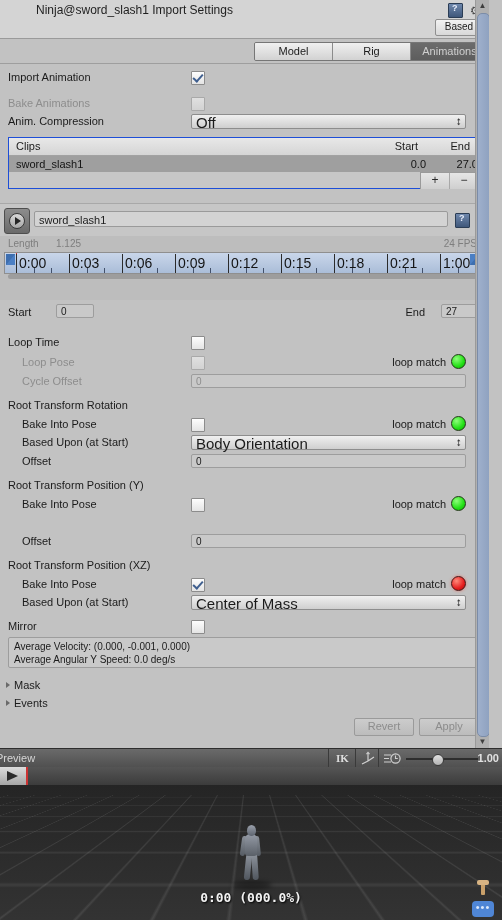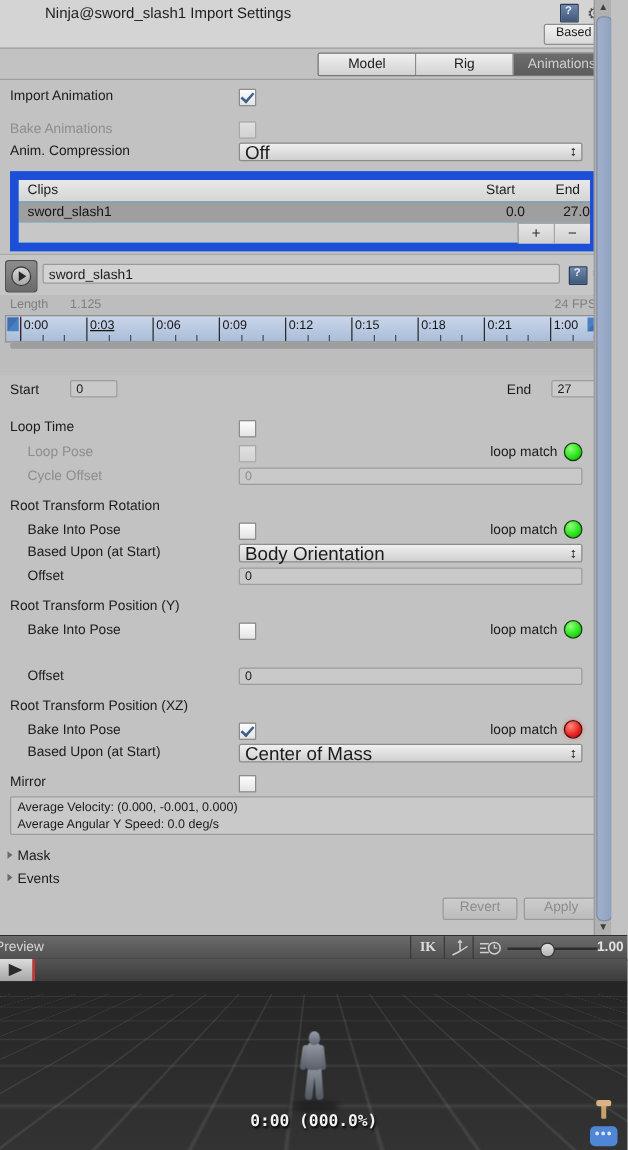--- a/index.html
+++ b/index.html
@@ -61,21 +61,21 @@
   .pop .arr:before{content:"\2B65";}
 
   .lmwrap{position:absolute;right:10px;top:1px;display:flex;align-items:center;gap:5px;}
   .lmtxt{font-size:11px;color:#1b1b1b;}
   .led{width:13px;height:13px;border-radius:50%;border:1px solid #1f3b14;
        background:radial-gradient(circle at 35% 30%,#8dff7a,#22e015 60%,#12a309);}
   .led.red{border-color:#4a1010;background:radial-gradient(circle at 35% 30%,#ff8a7a,#e51f1f 60%,#a50c0c);
        box-shadow:0 0 3px rgba(255,60,40,.55);}
 
   
-  .clipsbox{position:absolute;left:8px;right:10px;top:137px;border:7px solid #1d4ed8;background:#0ea5e9;}
+  .clipsbox{position:absolute;left:8px;right:10px;top:137px;border:1px solid #1d4ed8;background:#a3a3a3;}
   .clips-hd{display:flex;height:17px;line-height:17px;background:linear-gradient(#e8e8e8,#d5d5d5);
             border-bottom:1px solid #a2a2a2;font-size:11px;}
   .clips-hd .c1{flex:1;padding-left:7px;}
   .clips-hd .c2{width:60px;text-align:right;}
   .clips-hd .c3{width:52px;text-align:right;padding-right:8px;}
   .clips-row{display:flex;height:16px;line-height:16px;background:#9f9f9f;font-size:11px;color:#141414;}
   .clips-row .c1{flex:1;padding-left:7px;}
   .clips-row .c2{width:60px;text-align:right;}
   .clips-row .c3{width:52px;text-align:right;padding-right:0;}
   .clips-ft{height:16px;background:#c7c7c7;position:relative;}
@@ -103,21 +103,21 @@
   .tlwrap{position:absolute;left:0;right:0;top:236px;height:64px;background:#bdbdbd;}
   .tlinfo{position:relative;height:16px;}
   .tl-len{position:absolute;left:8px;top:2px;font-size:10px;color:#7e7e7e;}
   .tl-lenv{position:absolute;left:56px;top:2px;font-size:10px;color:#7e7e7e;}
   .tl-fps{position:absolute;right:12px;top:2px;font-size:10px;color:#7e7e7e;}
   .ruler{position:absolute;left:4px;right:8px;top:16px;height:20px;border:1px solid #8f8f8f;
          background:linear-gradient(#c9d6ea,#aabdd8);overflow:hidden;}
   .tick{position:absolute;bottom:0;width:1px;background:#2b2b2b;}
   .tick.maj{height:19px;}
   .tick.min{height:5px;background:#42506a;}
-  .tlbl{position:absolute;top:2px;font-size:10px;color:#141414;text-align:center;}
+  .tlbl{position:absolute;top:2px;font-size:14px;color:#141414;text-align:center;}
   .handleL{position:absolute;left:1px;top:1px;width:9px;height:11px;background:#4b7fc4;}
   .handleL:after{content:"";position:absolute;left:0;top:0;border-top:11px solid #3e6fb0;border-right:9px solid transparent;}
   .redline{position:absolute;left:11px;top:0;width:1px;height:19px;background:#d42b2b;}
   .handleR{position:absolute;right:1px;top:1px;width:9px;height:11px;background:#4b7fc4;}
   .handleR:after{content:"";position:absolute;right:0;top:0;border-bottom:11px solid #3e6fb0;border-left:9px solid transparent;}
   .tlscroll{position:absolute;left:8px;right:12px;top:38px;height:5px;background:#9d9d9d;border-radius:3px;}
 
   .serow{position:absolute;left:0;right:0;top:303px;height:20px;}
   .se-l{position:absolute;left:8px;top:3px;font-size:11px;}
   .se-f{position:absolute;left:56px;top:1px;width:38px;height:14px;line-height:14px;padding:0 4px;
@@ -277,21 +277,21 @@
       </div>
       <div class="ruler" id="ruler">
         <div class="handleL"></div>
         <div class="redline"></div>
         <div class="handleR"></div>
       <div class="tick maj" style="left: 11px;"></div>
           <div class="tlbl" style="left: 14px;">0:00</div>
           <div class="tick min" style="left: 28.6667px;"></div>
           <div class="tick min" style="left: 46.3333px;"></div>
           <div class="tick maj" style="left: 64px;"></div>
-          <div class="tlbl" style="left: 67px; text-decoration: underline;">0:03</div>
+          <div class="tlbl" style="left: 67px;">0:03</div>
           <div class="tick min" style="left: 81.6667px;"></div>
           <div class="tick min" style="left: 99.3333px;"></div>
           <div class="tick maj" style="left: 117px;"></div>
           <div class="tlbl" style="left: 120px;">0:06</div>
           <div class="tick min" style="left: 134.667px;"></div>
           <div class="tick min" style="left: 152.333px;"></div>
           <div class="tick maj" style="left: 170px;"></div>
           <div class="tlbl" style="left: 173px;">0:09</div>
           <div class="tick min" style="left: 187.667px;"></div>
           <div class="tick min" style="left: 205.333px;"></div>

